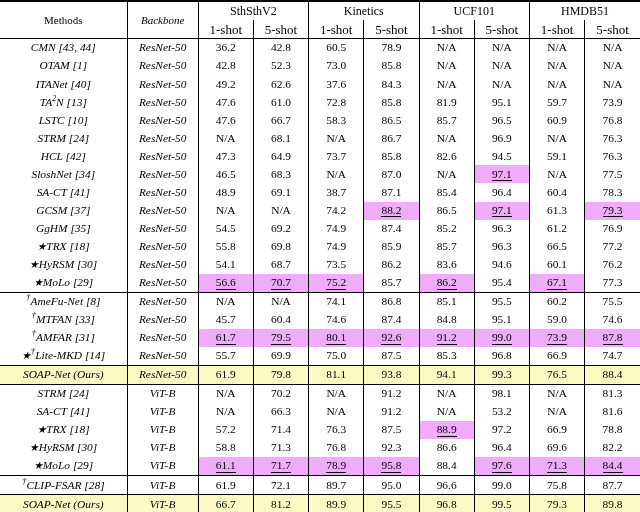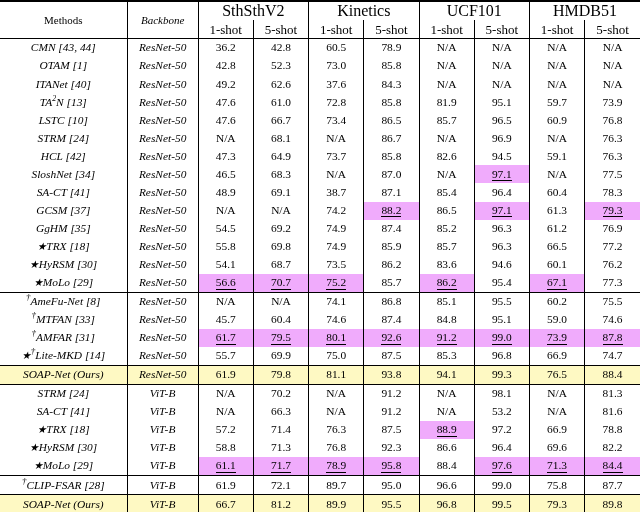--- a/index.html
+++ b/index.html
@@ -38,21 +38,21 @@
 
   
   .vsep-r { border-right: 1.0px solid #000; }
 
   
   .col-method { width: 127px; text-align: left; padding-left: 7px; }
   .col-backbone { width: 71px; font-style: italic; }
   .col-num { width: 55.2px; }
 
   
-  .hdr-group { font-size: 16px; }
+  .hdr-group { font-size: 12px; }
   .hdr-main { font-size: 11px; }
   .hdr-shot { font-size: 13px; }
 
   
   .best { font-weight: bold; }
   .second {
     background: #f0abfc;
   }
   .second .u {
     border-bottom: 1.1px solid #000;
@@ -154,21 +154,21 @@
         <td class="col-num vsep-r">81.9</td>
         <td class="col-num vsep-r">95.1</td>
         <td class="col-num vsep-r">59.7</td>
         <td class="col-num">73.9</td>
       </tr>
       <tr>
         <td class="col-method vsep-r"><span class="mname"><span>LSTC [10]</span></span></td>
         <td class="col-backbone vsep-r">ResNet-50</td>
         <td class="col-num vsep-r">47.6</td>
         <td class="col-num vsep-r">66.7</td>
-        <td class="col-num vsep-r">73.4</td>
+        <td class="col-num vsep-r">58.3</td>
         <td class="col-num vsep-r">86.5</td>
         <td class="col-num vsep-r">85.7</td>
         <td class="col-num vsep-r">96.5</td>
         <td class="col-num vsep-r">60.9</td>
         <td class="col-num">76.8</td>
       </tr>
       <tr>
         <td class="col-method vsep-r"><span class="mname"><span>STRM [24]</span></span></td>
         <td class="col-backbone vsep-r">ResNet-50</td>
         <td class="col-num vsep-r">N/A</td>

